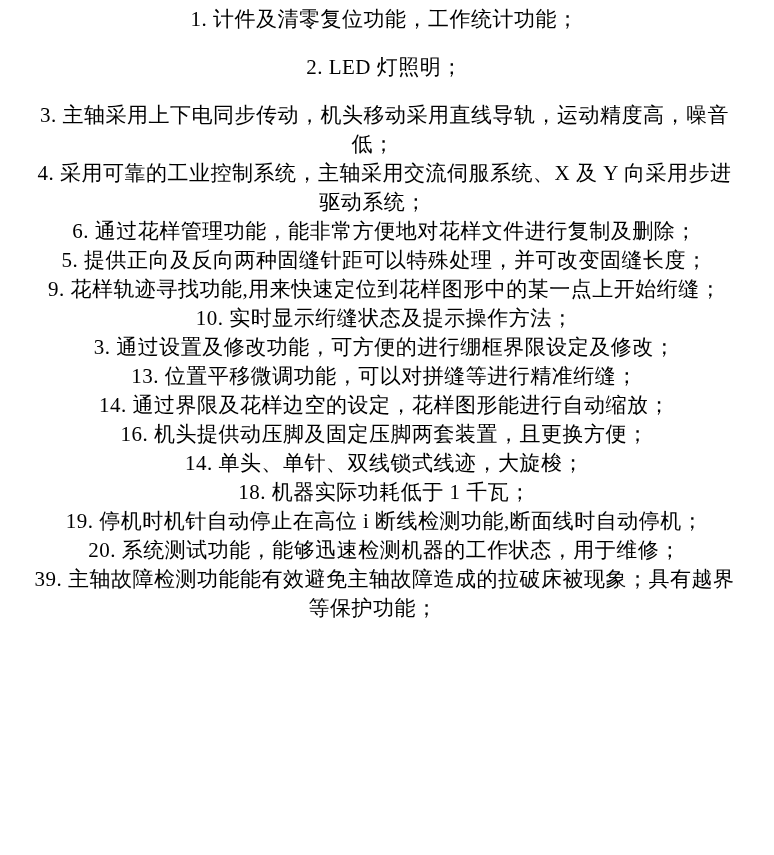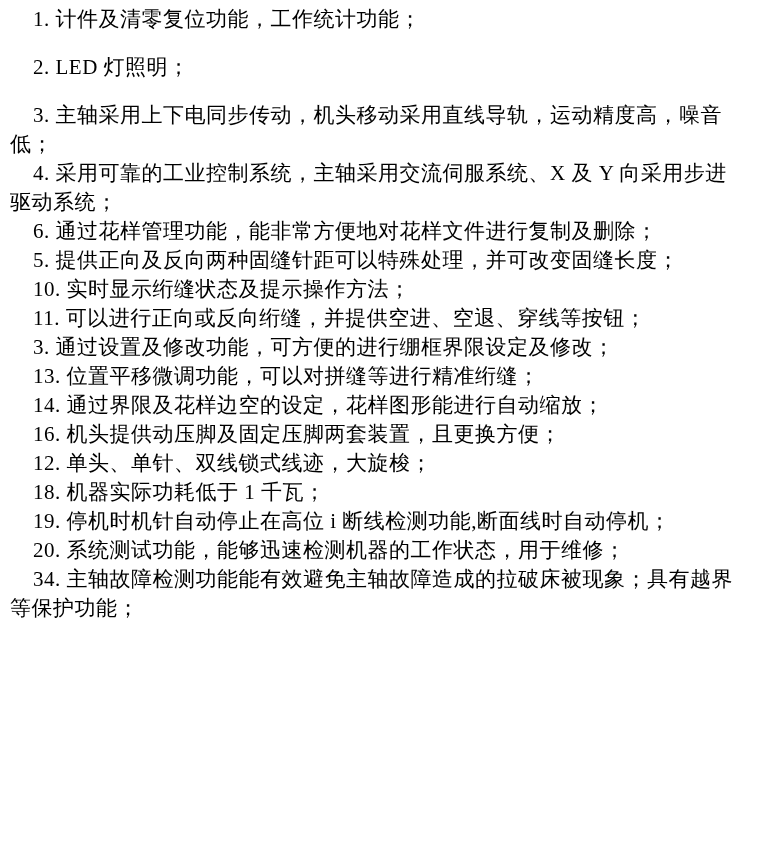--- a/index.html
+++ b/index.html
@@ -14,21 +14,21 @@
   }
   .doc {
     box-sizing: border-box;
     width: 774px;
     min-height: 855px;
     padding: 5px 38px 5px 10px;
     font-family: "Liberation Serif", "DejaVu Serif", serif;
     font-size: 21px;
     line-height: 29px;
     color: #000000;
-    text-align: left;
+    text-align: center;
   }
   .item {
     margin: 0;
     text-indent: 23px;
     letter-spacing: 0.5px;
     word-break: break-all;
   }
   .item.gap {
     margin-bottom: 19px;
   }
@@ -36,24 +36,24 @@
 </head>
 <body>
 
 <div class="doc">
   <p class="item gap">1. 计件及清零复位功能，工作统计功能；</p>
   <p class="item gap">2. LED 灯照明；</p>
   <p class="item">3. 主轴采用上下电同步传动，机头移动采用直线导轨，运动精度高，噪音低；</p>
   <p class="item">4. 采用可靠的工业控制系统，主轴采用交流伺服系统、X 及 Y 向采用步进驱动系统；</p>
   <p class="item">6. 通过花样管理功能，能非常方便地对花样文件进行复制及删除；</p>
   <p class="item">5. 提供正向及反向两种固缝针距可以特殊处理，并可改变固缝长度；</p>
+  <p class="item">9. 花样轨迹寻找功能,用来快速定位到花样图形中的某一点上开始绗缝；</p>
   <p class="item">10. 实时显示绗缝状态及提示操作方法；</p>
-  <p class="item">11. 可以进行正向或反向绗缝，并提供空进、空退、穿线等按钮；</p>
   <p class="item">3. 通过设置及修改功能，可方便的进行绷框界限设定及修改；</p>
   <p class="item">13. 位置平移微调功能，可以对拼缝等进行精准绗缝；</p>
   <p class="item">14. 通过界限及花样边空的设定，花样图形能进行自动缩放；</p>
   <p class="item">16. 机头提供动压脚及固定压脚两套装置，且更换方便；</p>
-  <p class="item">12. 单头、单针、双线锁式线迹，大旋梭；</p>
+  <p class="item">14. 单头、单针、双线锁式线迹，大旋梭；</p>
   <p class="item">18. 机器实际功耗低于 1 千瓦；</p>
   <p class="item">19. 停机时机针自动停止在高位 i 断线检测功能,断面线时自动停机；</p>
   <p class="item">20. 系统测试功能，能够迅速检测机器的工作状态，用于维修；</p>
-  <p class="item">34. 主轴故障检测功能能有效避免主轴故障造成的拉破床被现象；具有越界等保护功能；</p>
+  <p class="item">39. 主轴故障检测功能能有效避免主轴故障造成的拉破床被现象；具有越界等保护功能；</p>
 </div>
 
 </body></html>

